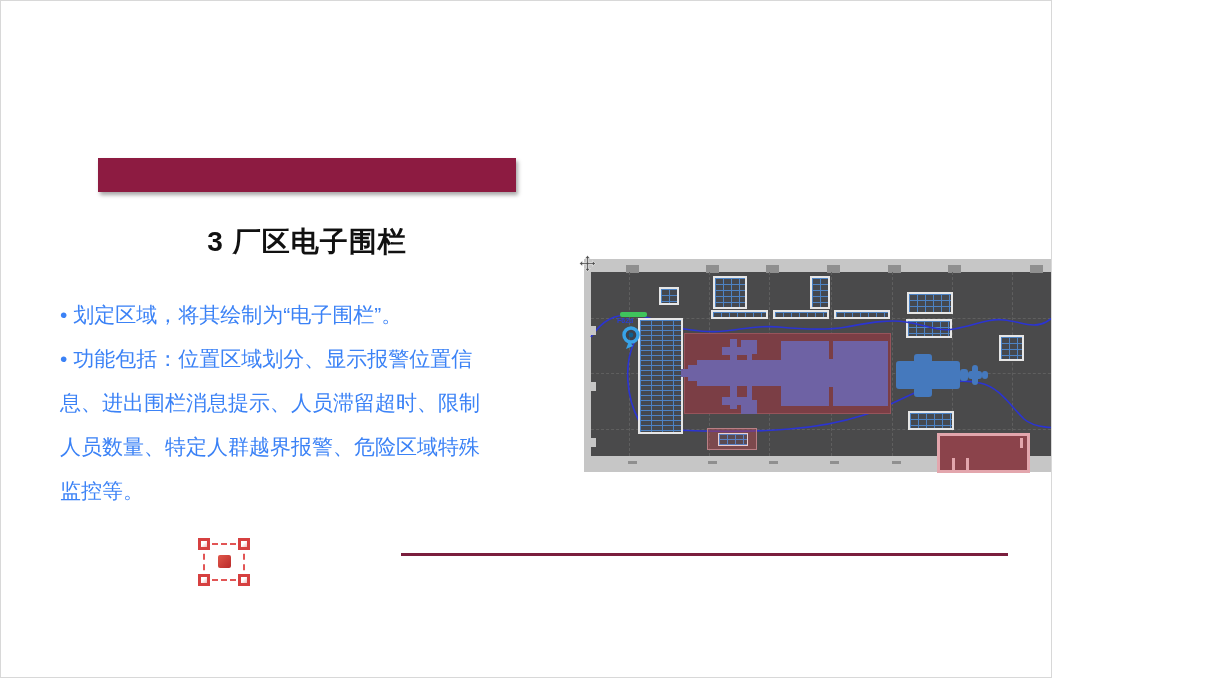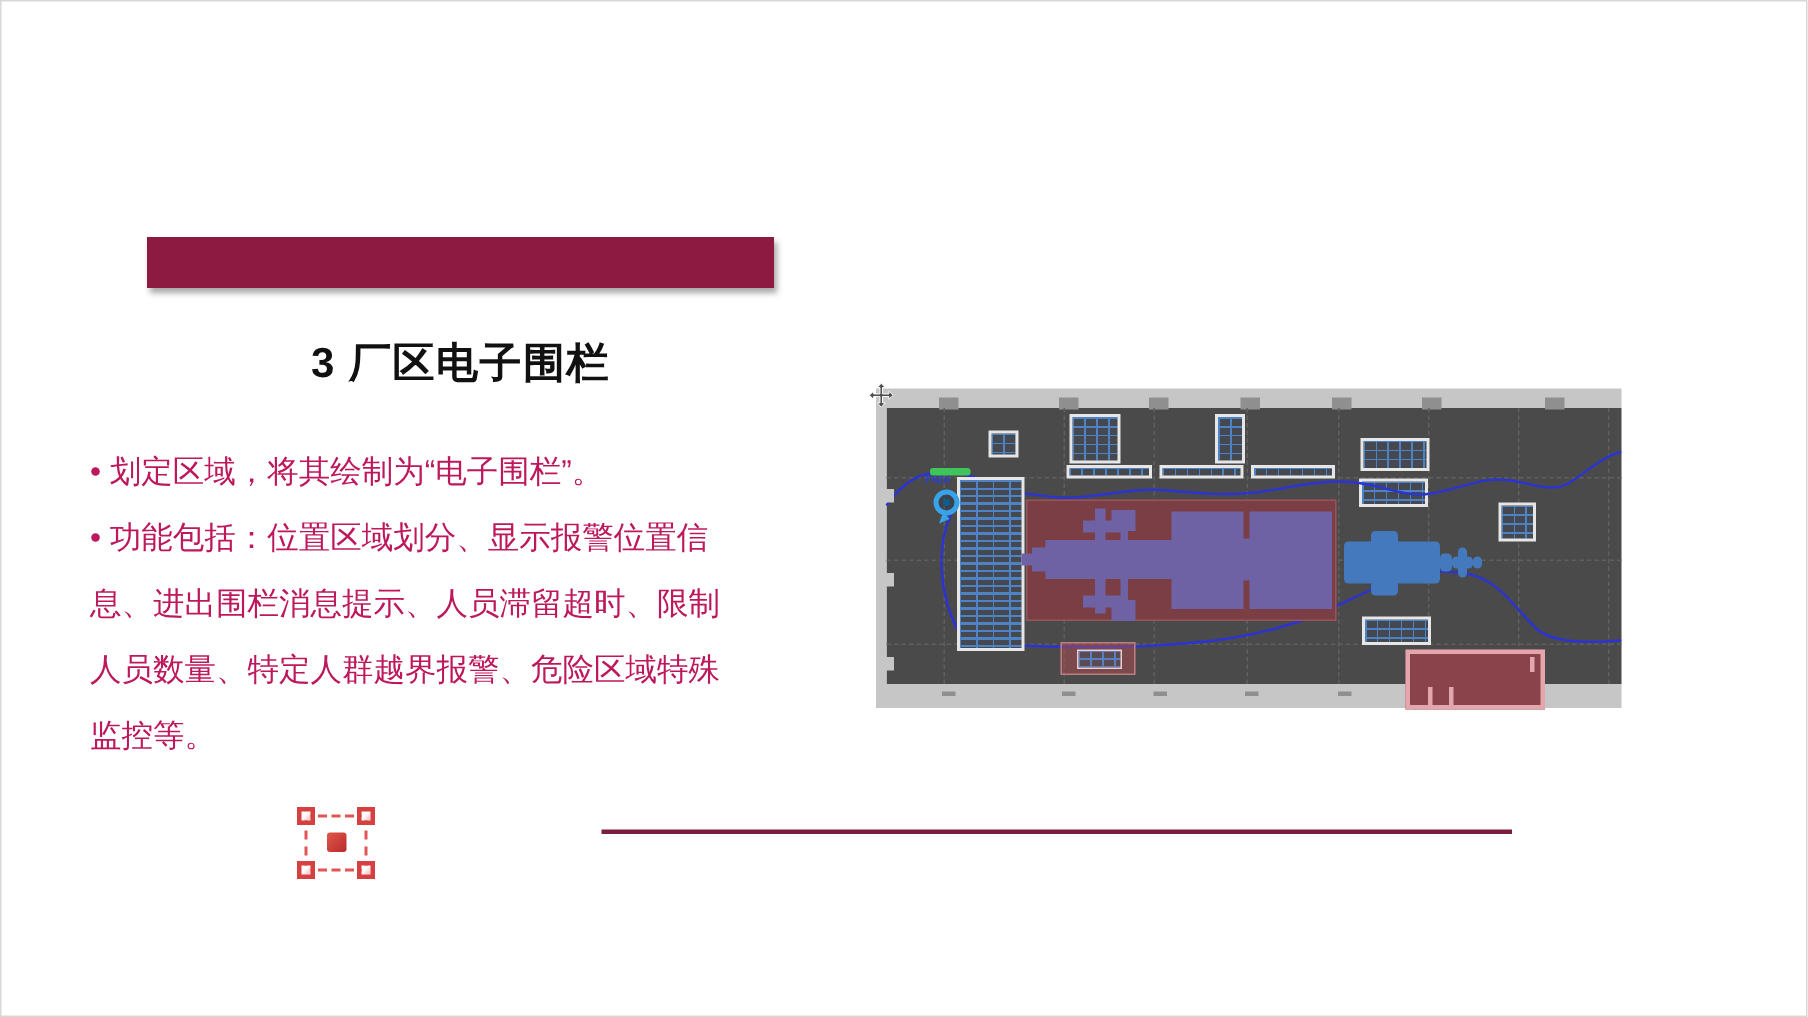--- a/index.html
+++ b/index.html
@@ -1,26 +1,26 @@
 <!DOCTYPE html>
 <html style="--accent: #8d1b41; --divider: #7a1e3d; --map-bg: #4a4a4b; --map-frame: #c6c6c6; --grid-blue: #4d83c4; --fence-red: #7b3e45; --machine-purple: #6e62a4; --machine-blue: #4579bd; --route-blue: #2b34d2; --pin-blue: #38a3e8; --marker-green: #3fc45c; --selection-red: #d64040; --pink-zone: #e3a6ad;"><head>
 <meta charset="utf-8">
 <style>
   * { margin:0; padding:0; box-sizing:border-box; }
   html,body { width:1205px; height:678px; background:#fff; font-family:"Liberation Sans", sans-serif; }
-  .slide { position:absolute; left:0; top:0; width:1205px; height:678px; background:#fff; border:1px solid #d8d8d8; overflow:hidden; }
+  .slide { position:absolute; left:0; top:0; width:1052px; height:678px; background:#fff; border:1px solid #d8d8d8; overflow:hidden; }
 
   
   .accent-bar { position:absolute; left:97px; top:157px; width:418px; height:34px;
                 background:var(--accent,#8d1b41); box-shadow:2px 3px 4px rgba(0,0,0,.35); }
   .page-title { position:absolute; left:87px; top:222px; width:438px; text-align:center;
                 font-size:28px; font-weight:bold; color:#111; letter-spacing:1px; }
 
   
-  .body-text { position:absolute; left:59px; top:292px; width:437px; color:#be185d;
+  .body-text { position:absolute; left:59px; top:292px; width:437px; color:#3b82f6;
                font-size:21px; line-height:44px; }
   .body-text p { margin:0; }
 
   
   .divider { position:absolute; left:400px; top:552px; width:607px; height:3px; background:var(--divider,#7a1e3d); }
 
   
   .marquee { position:absolute; left:197px; top:537px; width:52px; height:50px; }
   .marquee .dash { position:absolute; left:5px; top:5px; width:42px; height:38px; border:2px dashed #e25555; }
   .marquee .handle { position:absolute; width:12px; height:12px; border:3px solid #d64040;

